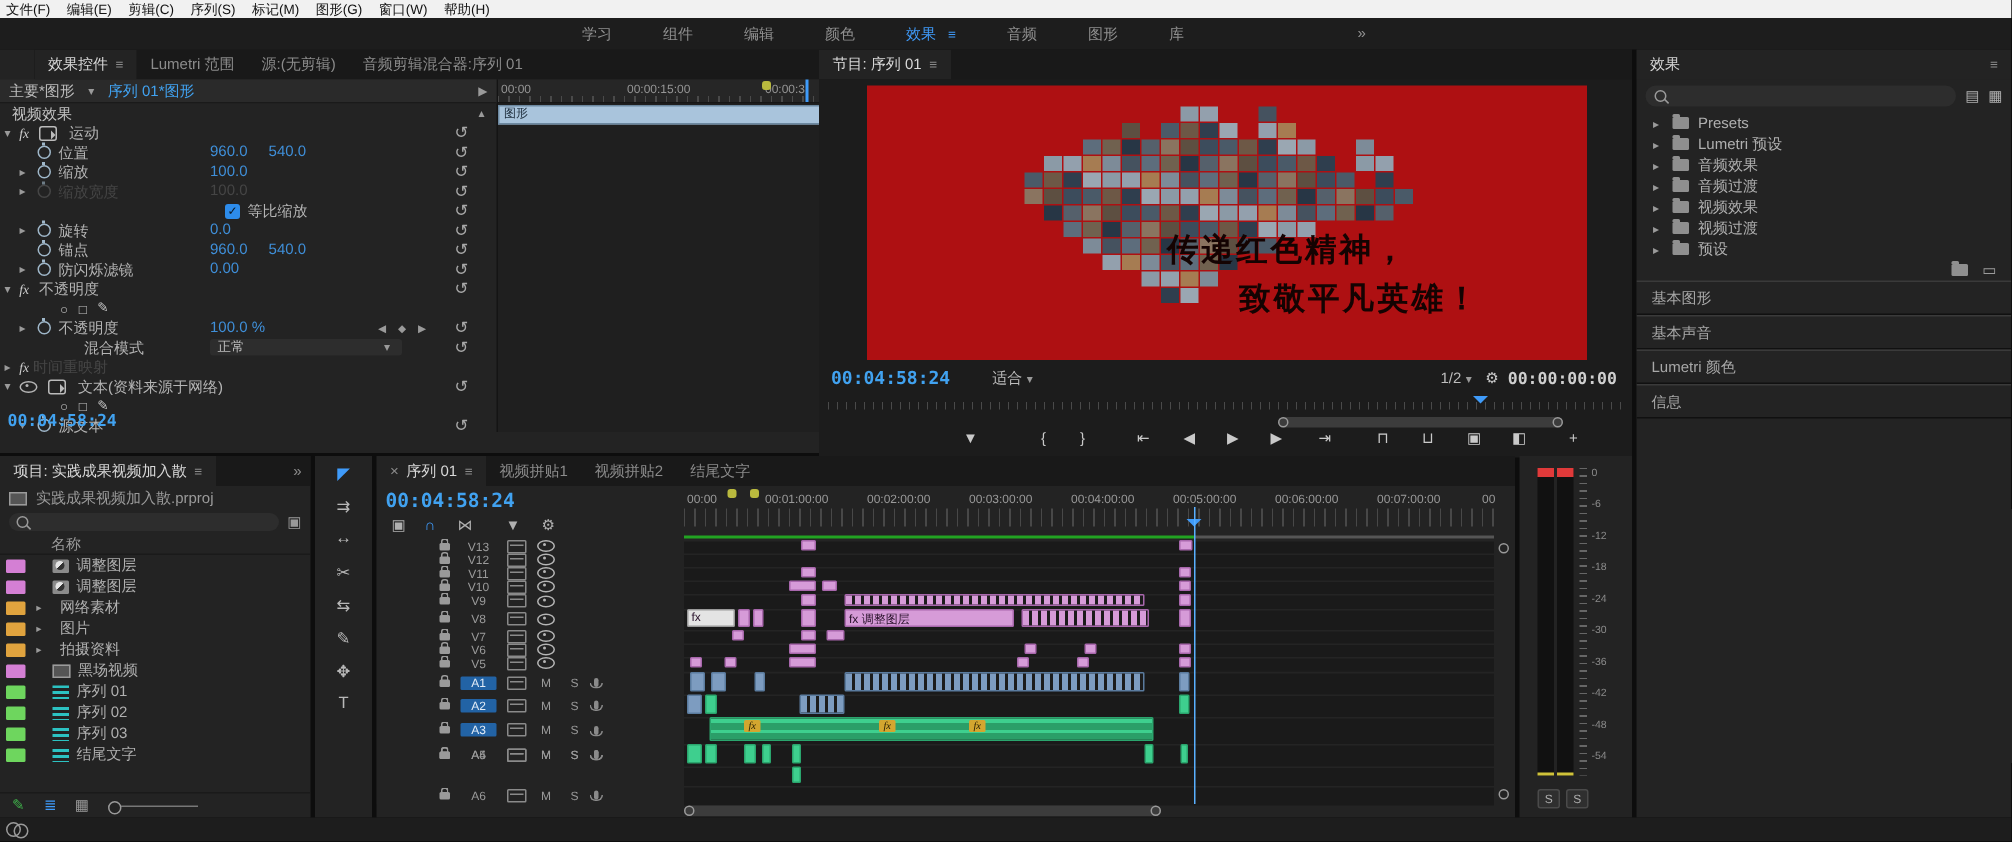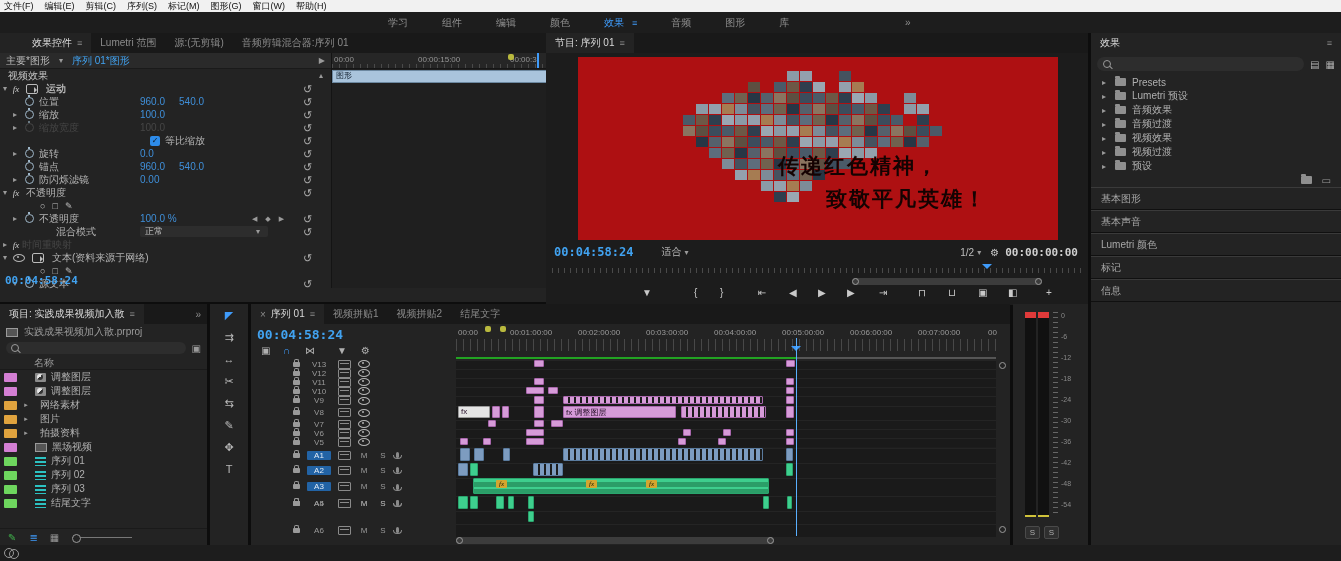--- a/index.html
+++ b/index.html
@@ -191,21 +191,21 @@
       </div>
       <div>
           <div class="ecrow">
             <span class="ecsec" style="margin-left: 8px;">视频效果</span>
             <span class="chev" style="position: absolute; left: 316px;">▴</span>
           </div>
           <div class="ecrow">
             <span class="chev">▾</span>
             <span class="i-fx">fx</span>
             <span class="i-box" style="margin: 0px 4px;"></span>
-            <span class="lbl" style="margin-left: 4px; font-weight: bold;">运动</span>
+            <span class="lbl" style="margin-left: 4px;">运动</span>
             <span class="reset">↺</span>
           </div>
           <div class="ecrow" style="padding-left: 10px;">
             <span class="chev"></span>
             <span class="i-sw" style="margin: 0px 5px;"></span>
             <span class="lbl">位置</span>
             <span class="vals">
               <span class="val">960.0</span>
               <span class="val">540.0</span>
             </span>
@@ -560,21 +560,20 @@
         </div>
       </div>
     <div class="fx-foot">
       <span class="i-folder"></span>
       <span style="color:#9a9a9a">▭</span>
     </div>
     <div>
         <div class="stackbar">基本图形</div>
         <div class="stackbar">基本声音</div>
         <div class="stackbar">Lumetri 颜色</div>
-        <div class="stackbar">标记</div>
         <div class="stackbar">信息</div>
       </div>
   </div>
 
   <div class="panel" style="left:0;top:304px;width:207px;height:241px;">
     <div class="tabbar">
       <div class="tab active" style="max-width:170px;overflow:hidden">
         <span style="white-space:nowrap">项目: 实践成果视频加入散</span>
           <span class="pmenu">≡</span>
       </div>

